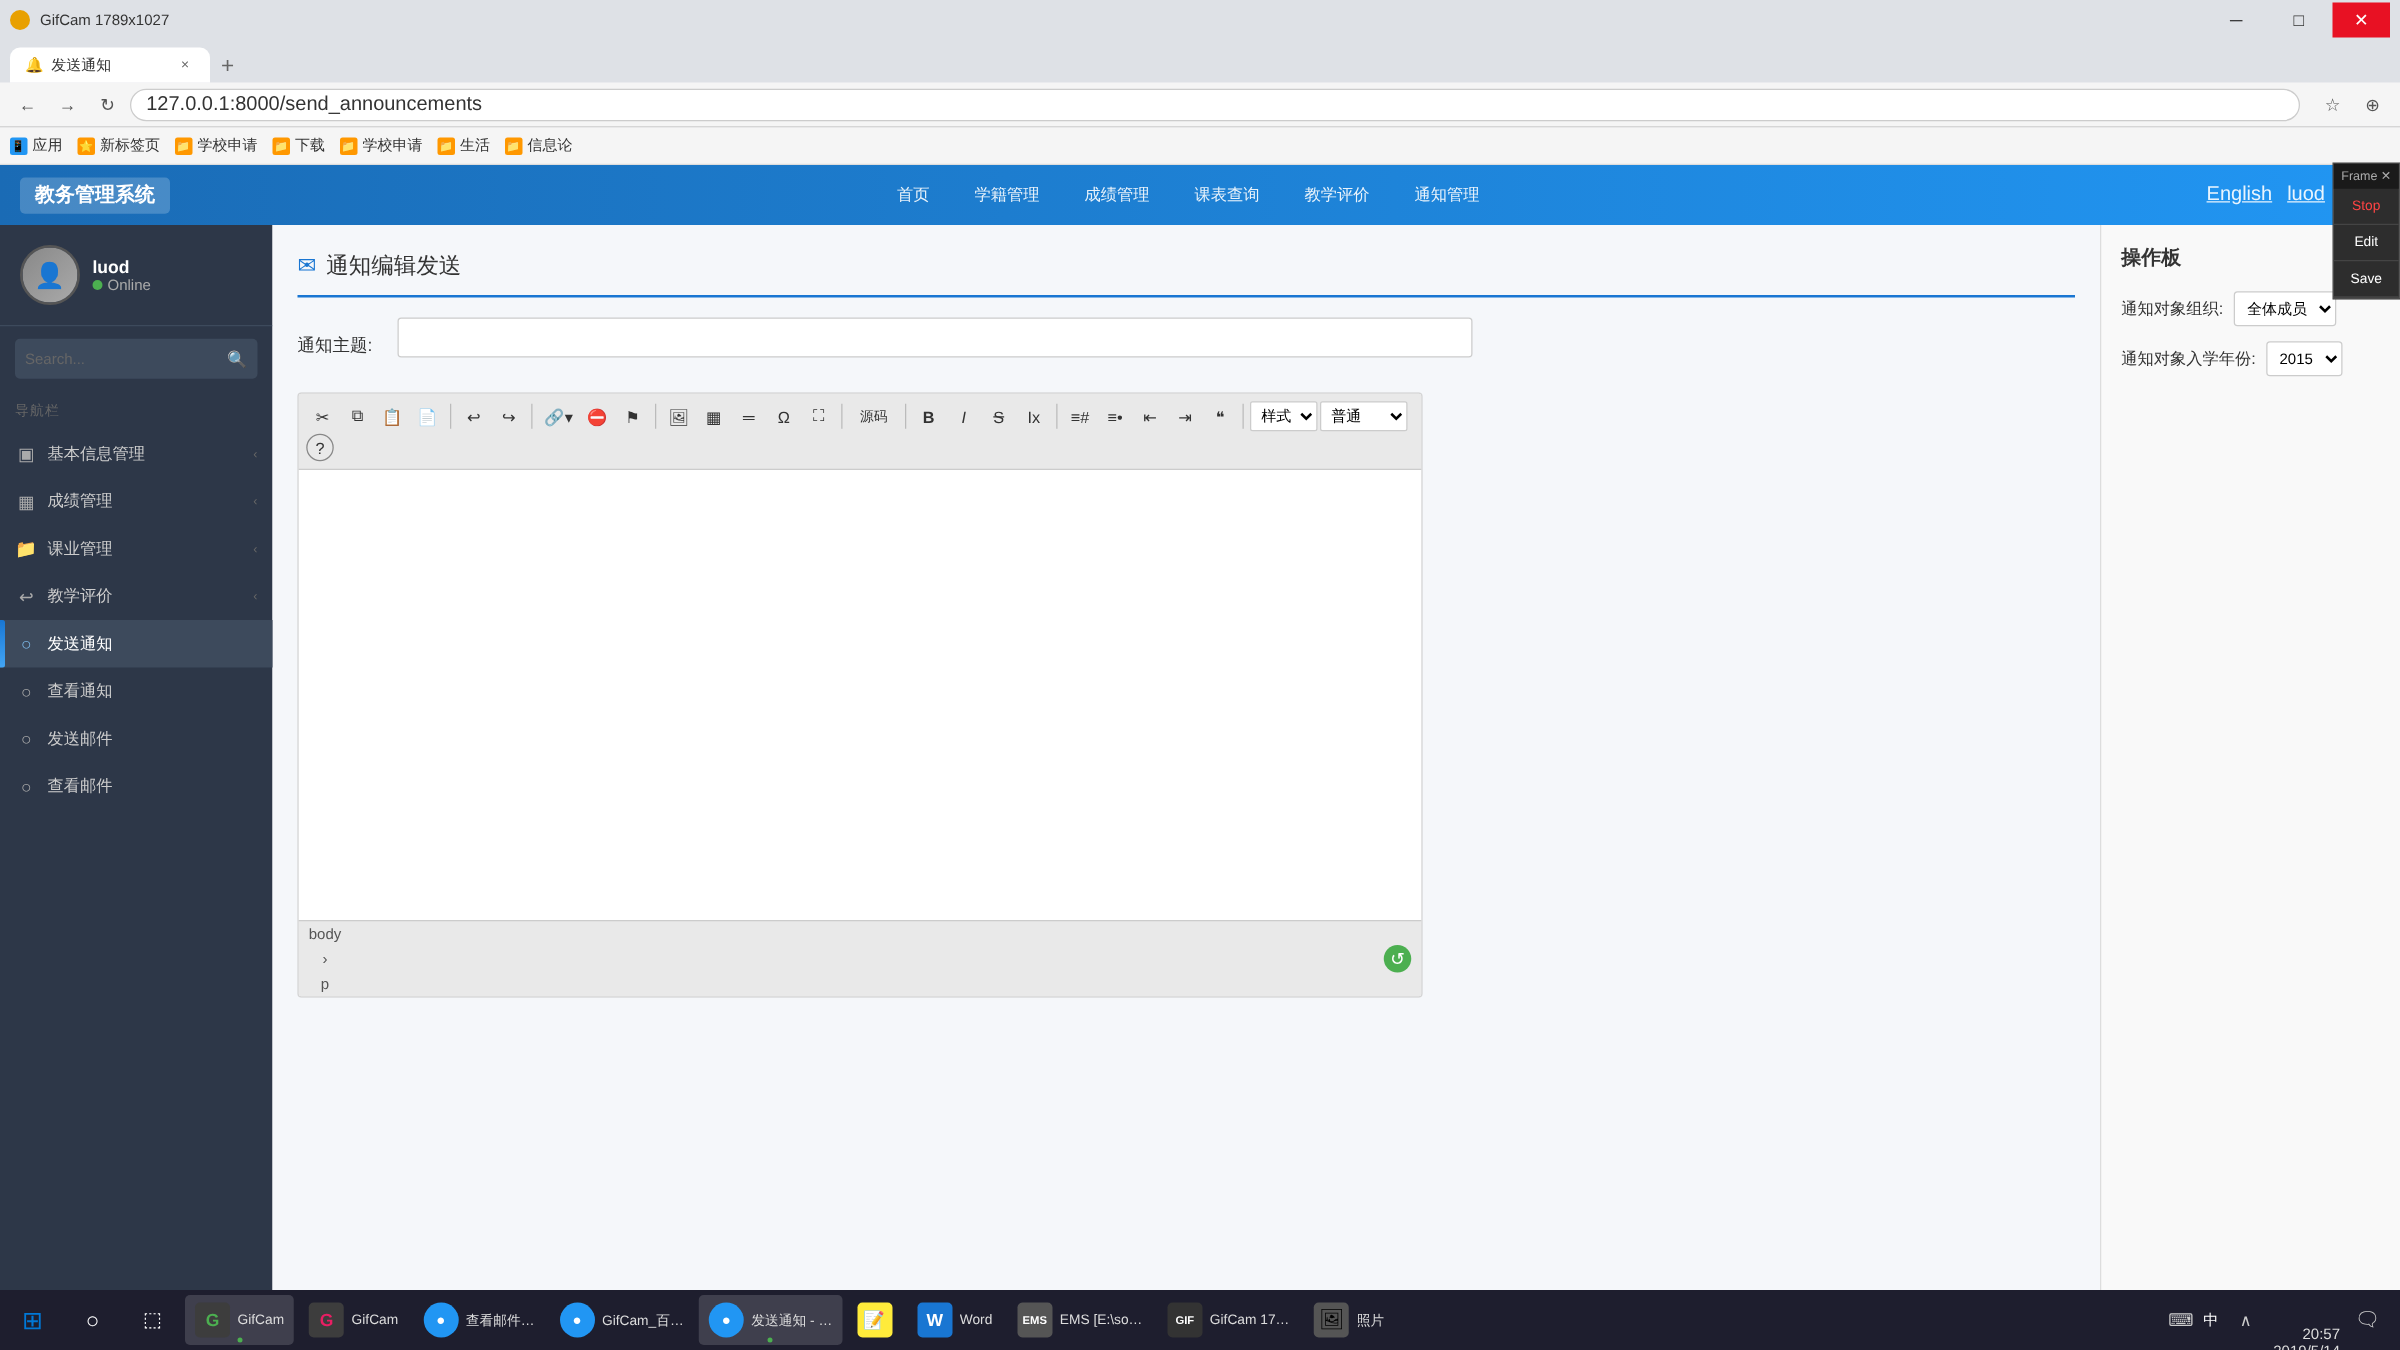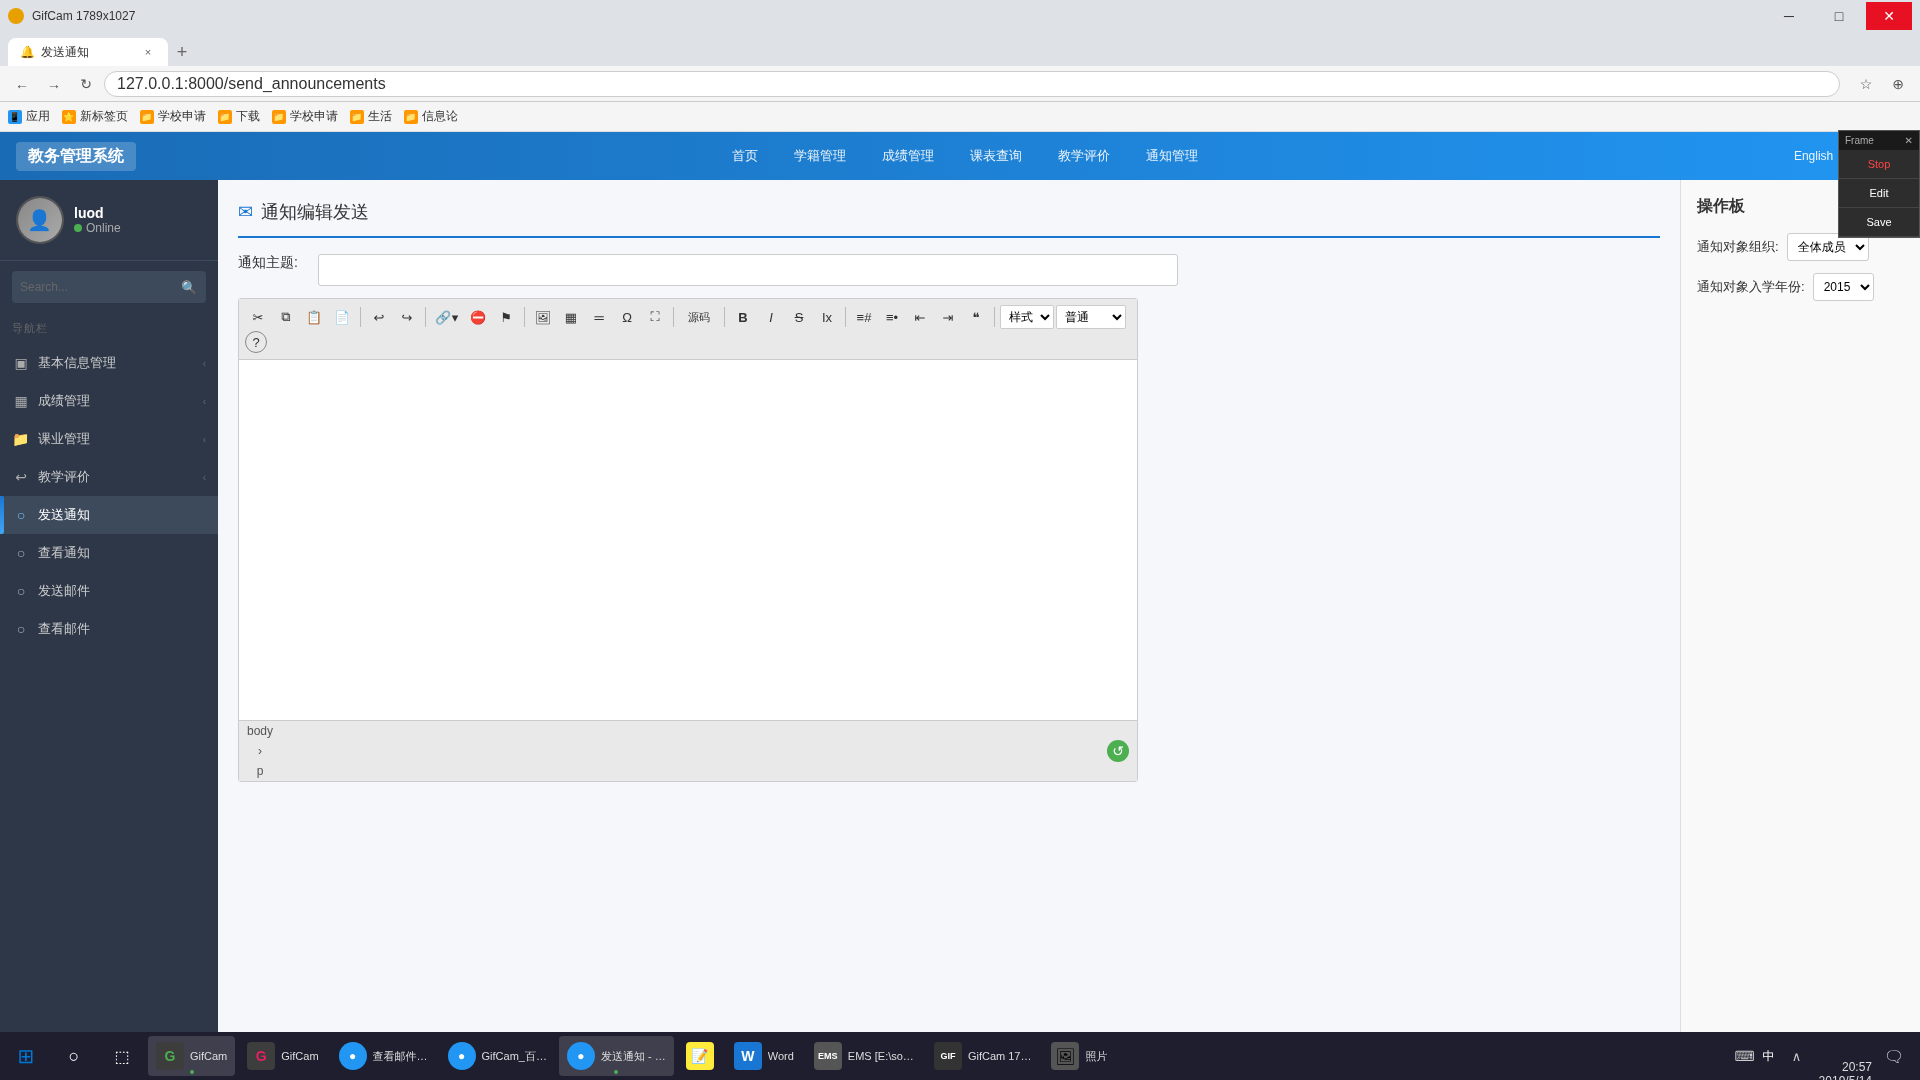--- a/index.html
+++ b/index.html
@@ -27,21 +27,21 @@
 
     
     .app-container { display: flex; flex-direction: column; height: calc(1080px - 132px); }
     
     
     .top-nav { background: linear-gradient(90deg, #1a6bb5, #2196f3); height: 48px; display: flex; align-items: center; padding: 12px 16px; justify-content: space-between; }
     .top-nav-logo { color: #fff; font-size: 16px; font-weight: bold; background: rgba(255,255,255,0.2); padding: 4px 12px; border-radius: 4px; }
     .top-nav-menu { display: flex; gap: 20px; }
     .top-nav-item { color: rgba(255,255,255,0.9); font-size: 13px; cursor: pointer; padding: 4px 8px; }
     .top-nav-right { display: flex; align-items: center; gap: 12px; }
-    .top-nav-right-item { color: rgba(255,255,255,0.9); font-size: 12px; display: flex; align-items: center; gap: 4px; }
+    .top-nav-right-item { color: rgba(255,255,255,0.9); font-size: 16px; display: flex; align-items: center; gap: 4px; text-decoration: underline; }
     
     
     .main-layout { display: flex; flex: 1; overflow: hidden; }
     
     
     .sidebar { width: 218px; background: #2d3748; display: flex; flex-direction: column; flex-shrink: 0; }
     .user-info { padding: 16px; display: flex; align-items: center; gap: 10px; border-bottom: 1px solid #3d4a5c; }
     .user-avatar { width: 48px; height: 48px; border-radius: 50%; background: #888; overflow: hidden; border: 2px solid #555; }
     .user-details { color: #fff; }
     .user-name { font-size: 14px; font-weight: bold; }
@@ -62,21 +62,21 @@
     
     
     .content-area { flex: 1; background: #f5f7fa; overflow: auto; display: flex; flex-direction: column; }
     
     
     .page-content { padding: 20px; flex: 1; }
     .page-header { display: flex; align-items: center; gap: 8px; margin-bottom: 16px; padding-bottom: 12px; border-bottom: 2px solid #1976d2; }
     .page-header-icon { color: #1976d2; font-size: 18px; }
     .page-title { font-size: 18px; color: #333; font-weight: normal; }
     
-    .form-row { display: flex; align-items: flex-start; margin-bottom: 12px; }
+    .form-row { display: flex; align-items: flex-end; margin-bottom: 28px; }
     .form-label { font-size: 14px; color: #333; min-width: 80px; }
     .form-input { flex: 1; height: 32px; border: 1px solid #ccc; border-radius: 3px; padding: 0 8px; font-size: 13px; outline: none; max-width: 860px; }
     
     
     .editor-container { border: 1px solid #ccc; border-radius: 3px; background: #fff; max-width: 900px; }
     .editor-toolbar { background: #e9e9e9; padding: 6px; border-bottom: 1px solid #ccc; display: flex; flex-wrap: wrap; gap: 2px; align-items: center; }
     .toolbar-btn { width: 26px; height: 24px; display: flex; align-items: center; justify-content: center; border: 1px solid transparent; border-radius: 2px; cursor: pointer; font-size: 13px; color: #333; background: transparent; }
     .toolbar-sep { width: 1px; height: 20px; background: #bbb; margin: 0 3px; }
     .toolbar-dropdown { height: 24px; border: 1px solid #ccc; border-radius: 2px; background: #fff; font-size: 12px; padding: 0 4px; cursor: pointer; }
     .editor-body { min-height: 360px; padding: 8px; background: #fff; position: relative; }
@@ -86,21 +86,21 @@
     
     
     .right-panel { width: 240px; background: #f9f9f9; border-left: 1px solid #ddd; padding: 16px; flex-shrink: 0; position: relative; }
     .panel-title { font-size: 16px; color: #333; margin-bottom: 16px; font-weight: bold; }
     .panel-row { display: flex; align-items: center; gap: 8px; margin-bottom: 12px; }
     .panel-label { font-size: 13px; color: #333; }
     .panel-select { height: 28px; border: 1px solid #ccc; border-radius: 3px; padding: 0 6px; font-size: 12px; background: #fff; }
     .send-btn { position: absolute; bottom: 16px; right: 16px; background: #1976d2; color: white; border: none; padding: 6px 16px; border-radius: 3px; font-size: 13px; cursor: pointer; }
     
     
-    .gifcam-overlay { position: fixed; right: 0; top: 130px; background: #2d2d2d; width: 82px; border: 1px solid #555; z-index: 1000; }
+    .gifcam-overlay { position: fixed; right: 0; top: 130px; background: #2d2d2d; width: 54px; border: 1px solid #555; z-index: 1000; }
     .gifcam-title-bar { background: #1a1a1a; padding: 4px 6px; color: #aaa; font-size: 10px; display: flex; align-items: center; justify-content: space-between; }
     .gifcam-btn { padding: 8px 6px; text-align: center; color: #fff; font-size: 11px; border-bottom: 1px solid #444; cursor: pointer; }
     .gifcam-btn.red { color: #ff4444; }
     
     
     .page-footer { background: #f5f5f5; border-top: 1px solid #ddd; padding: 10px 20px; text-align: center; font-size: 12px; color: #666; display: flex; justify-content: space-between; align-items: center; }
     .footer-link { color: #1976d2; text-decoration: none; }
     
     
     .taskbar { background: #1e1e2e; height: 48px; display: flex; align-items: center; padding: 0 4px; justify-content: space-between; position: fixed; bottom: 0; left: 0; width: 1920px; }

